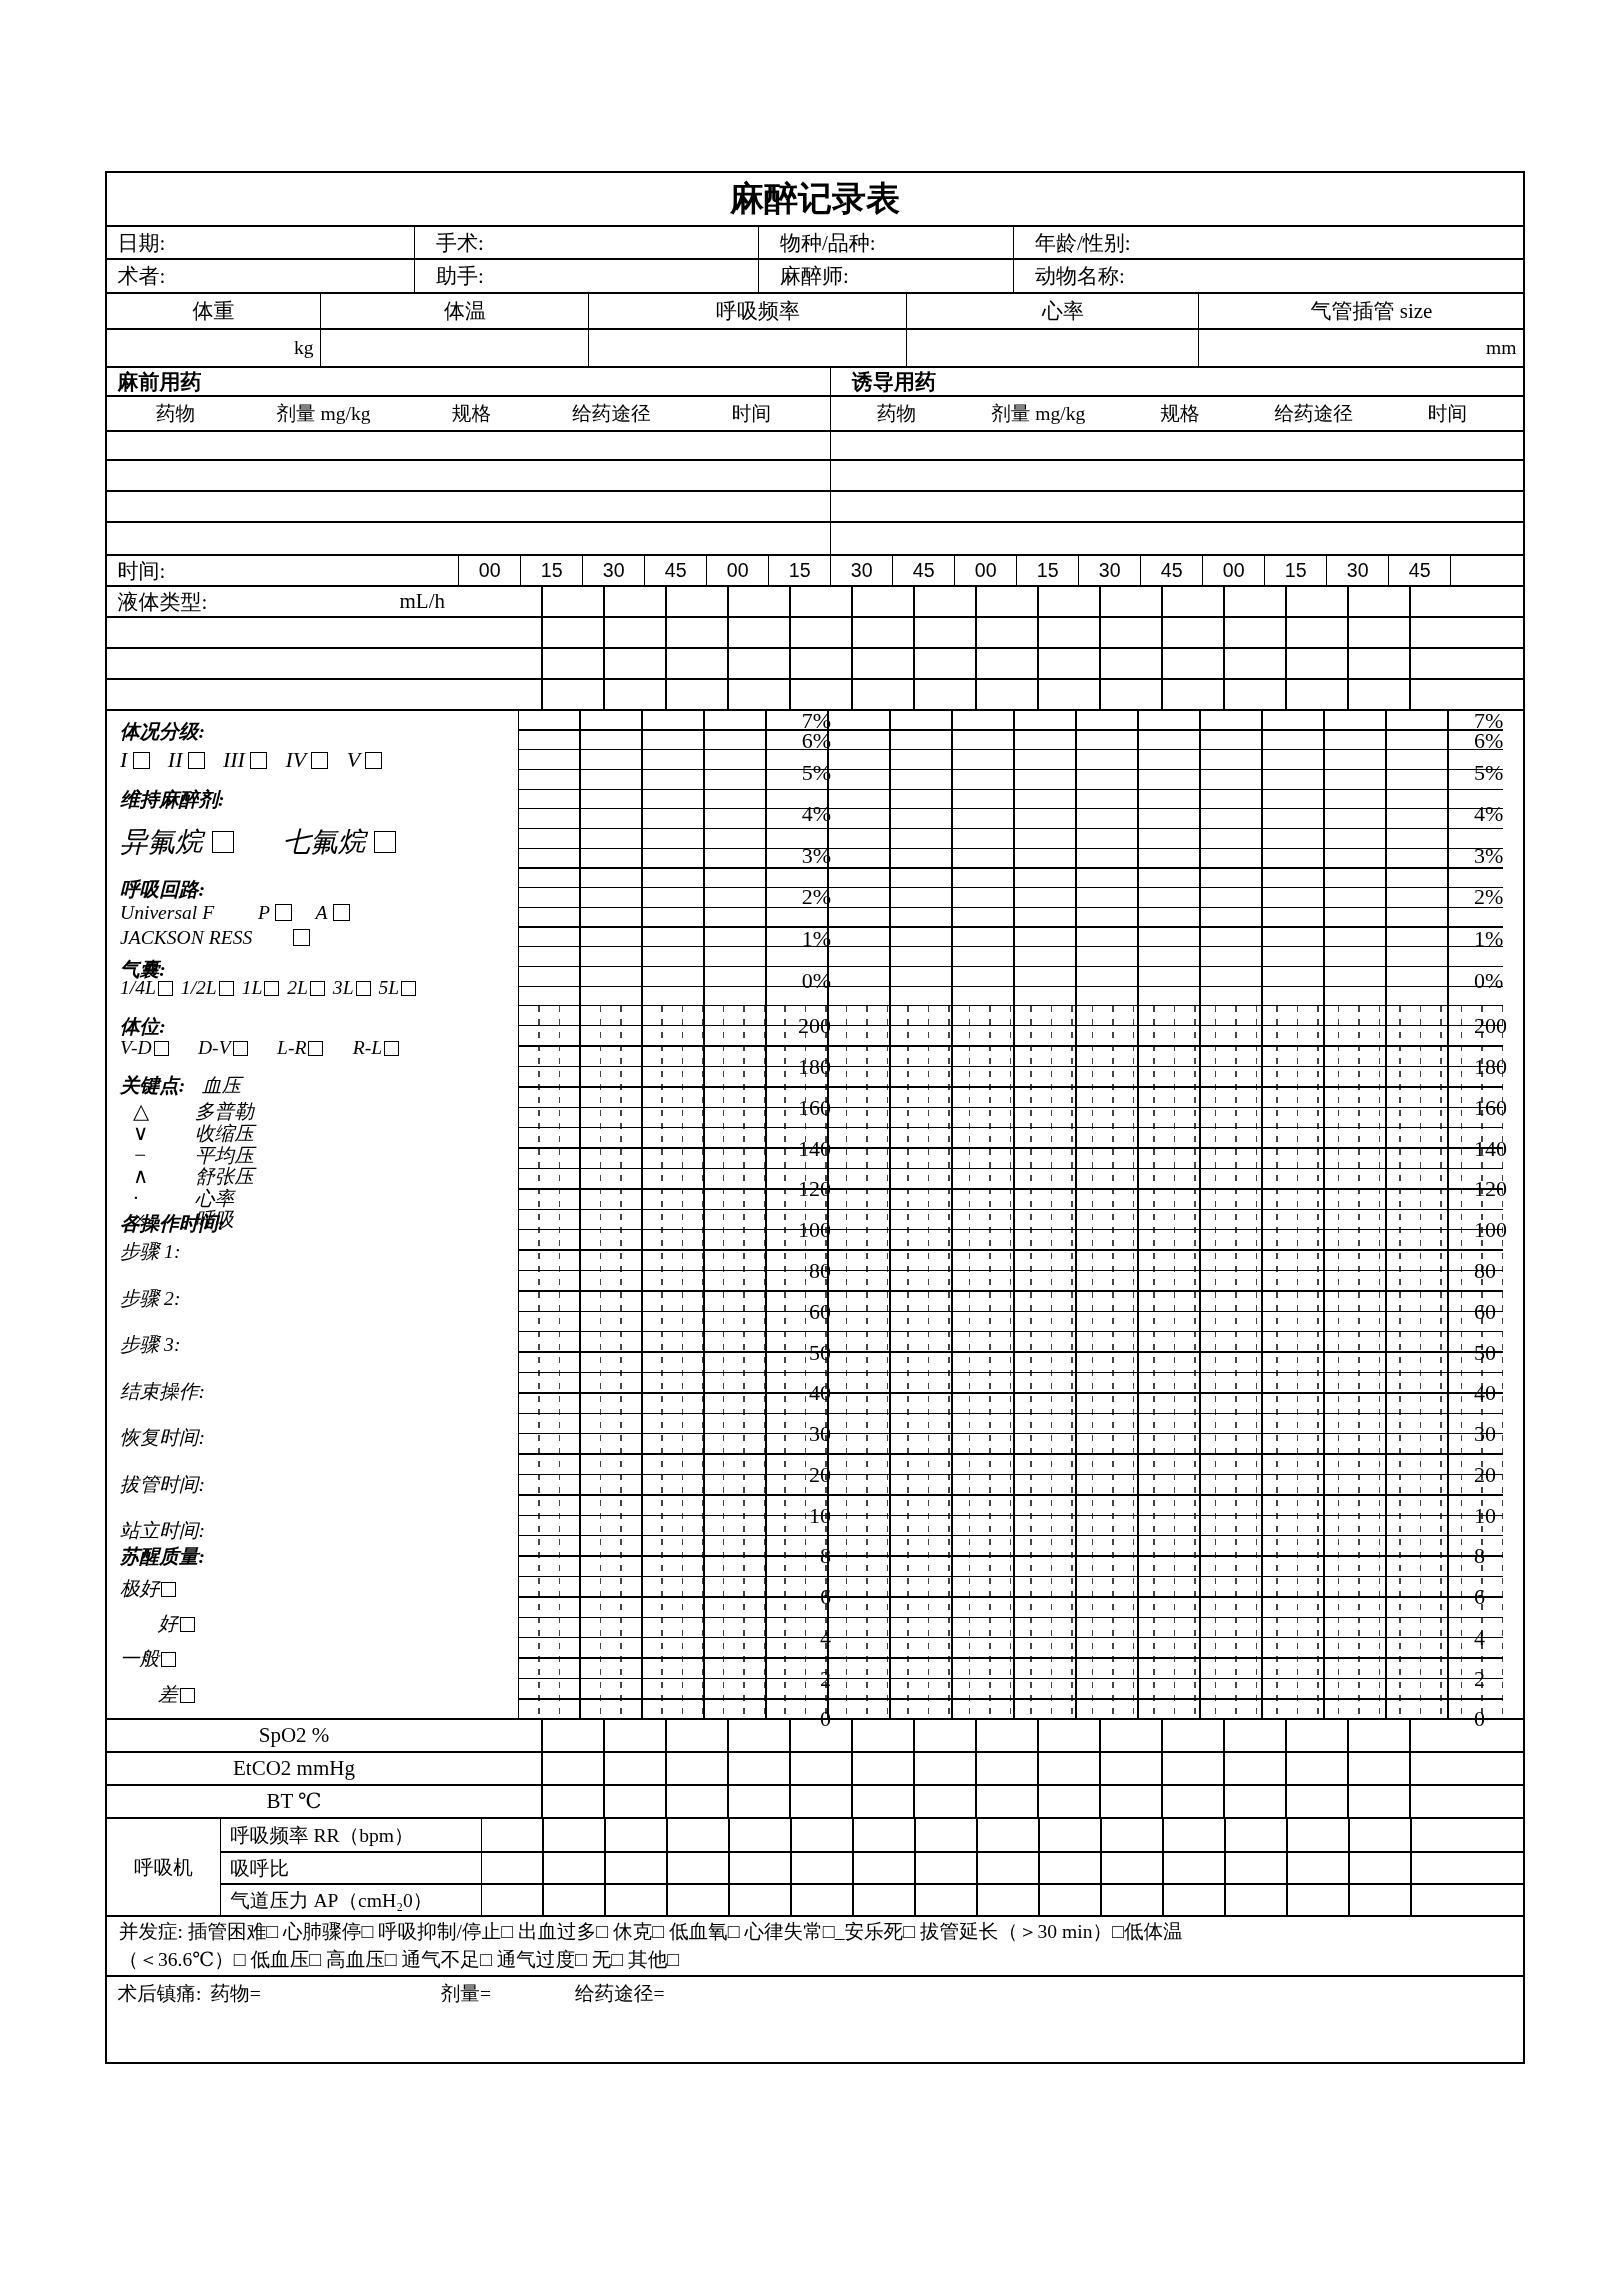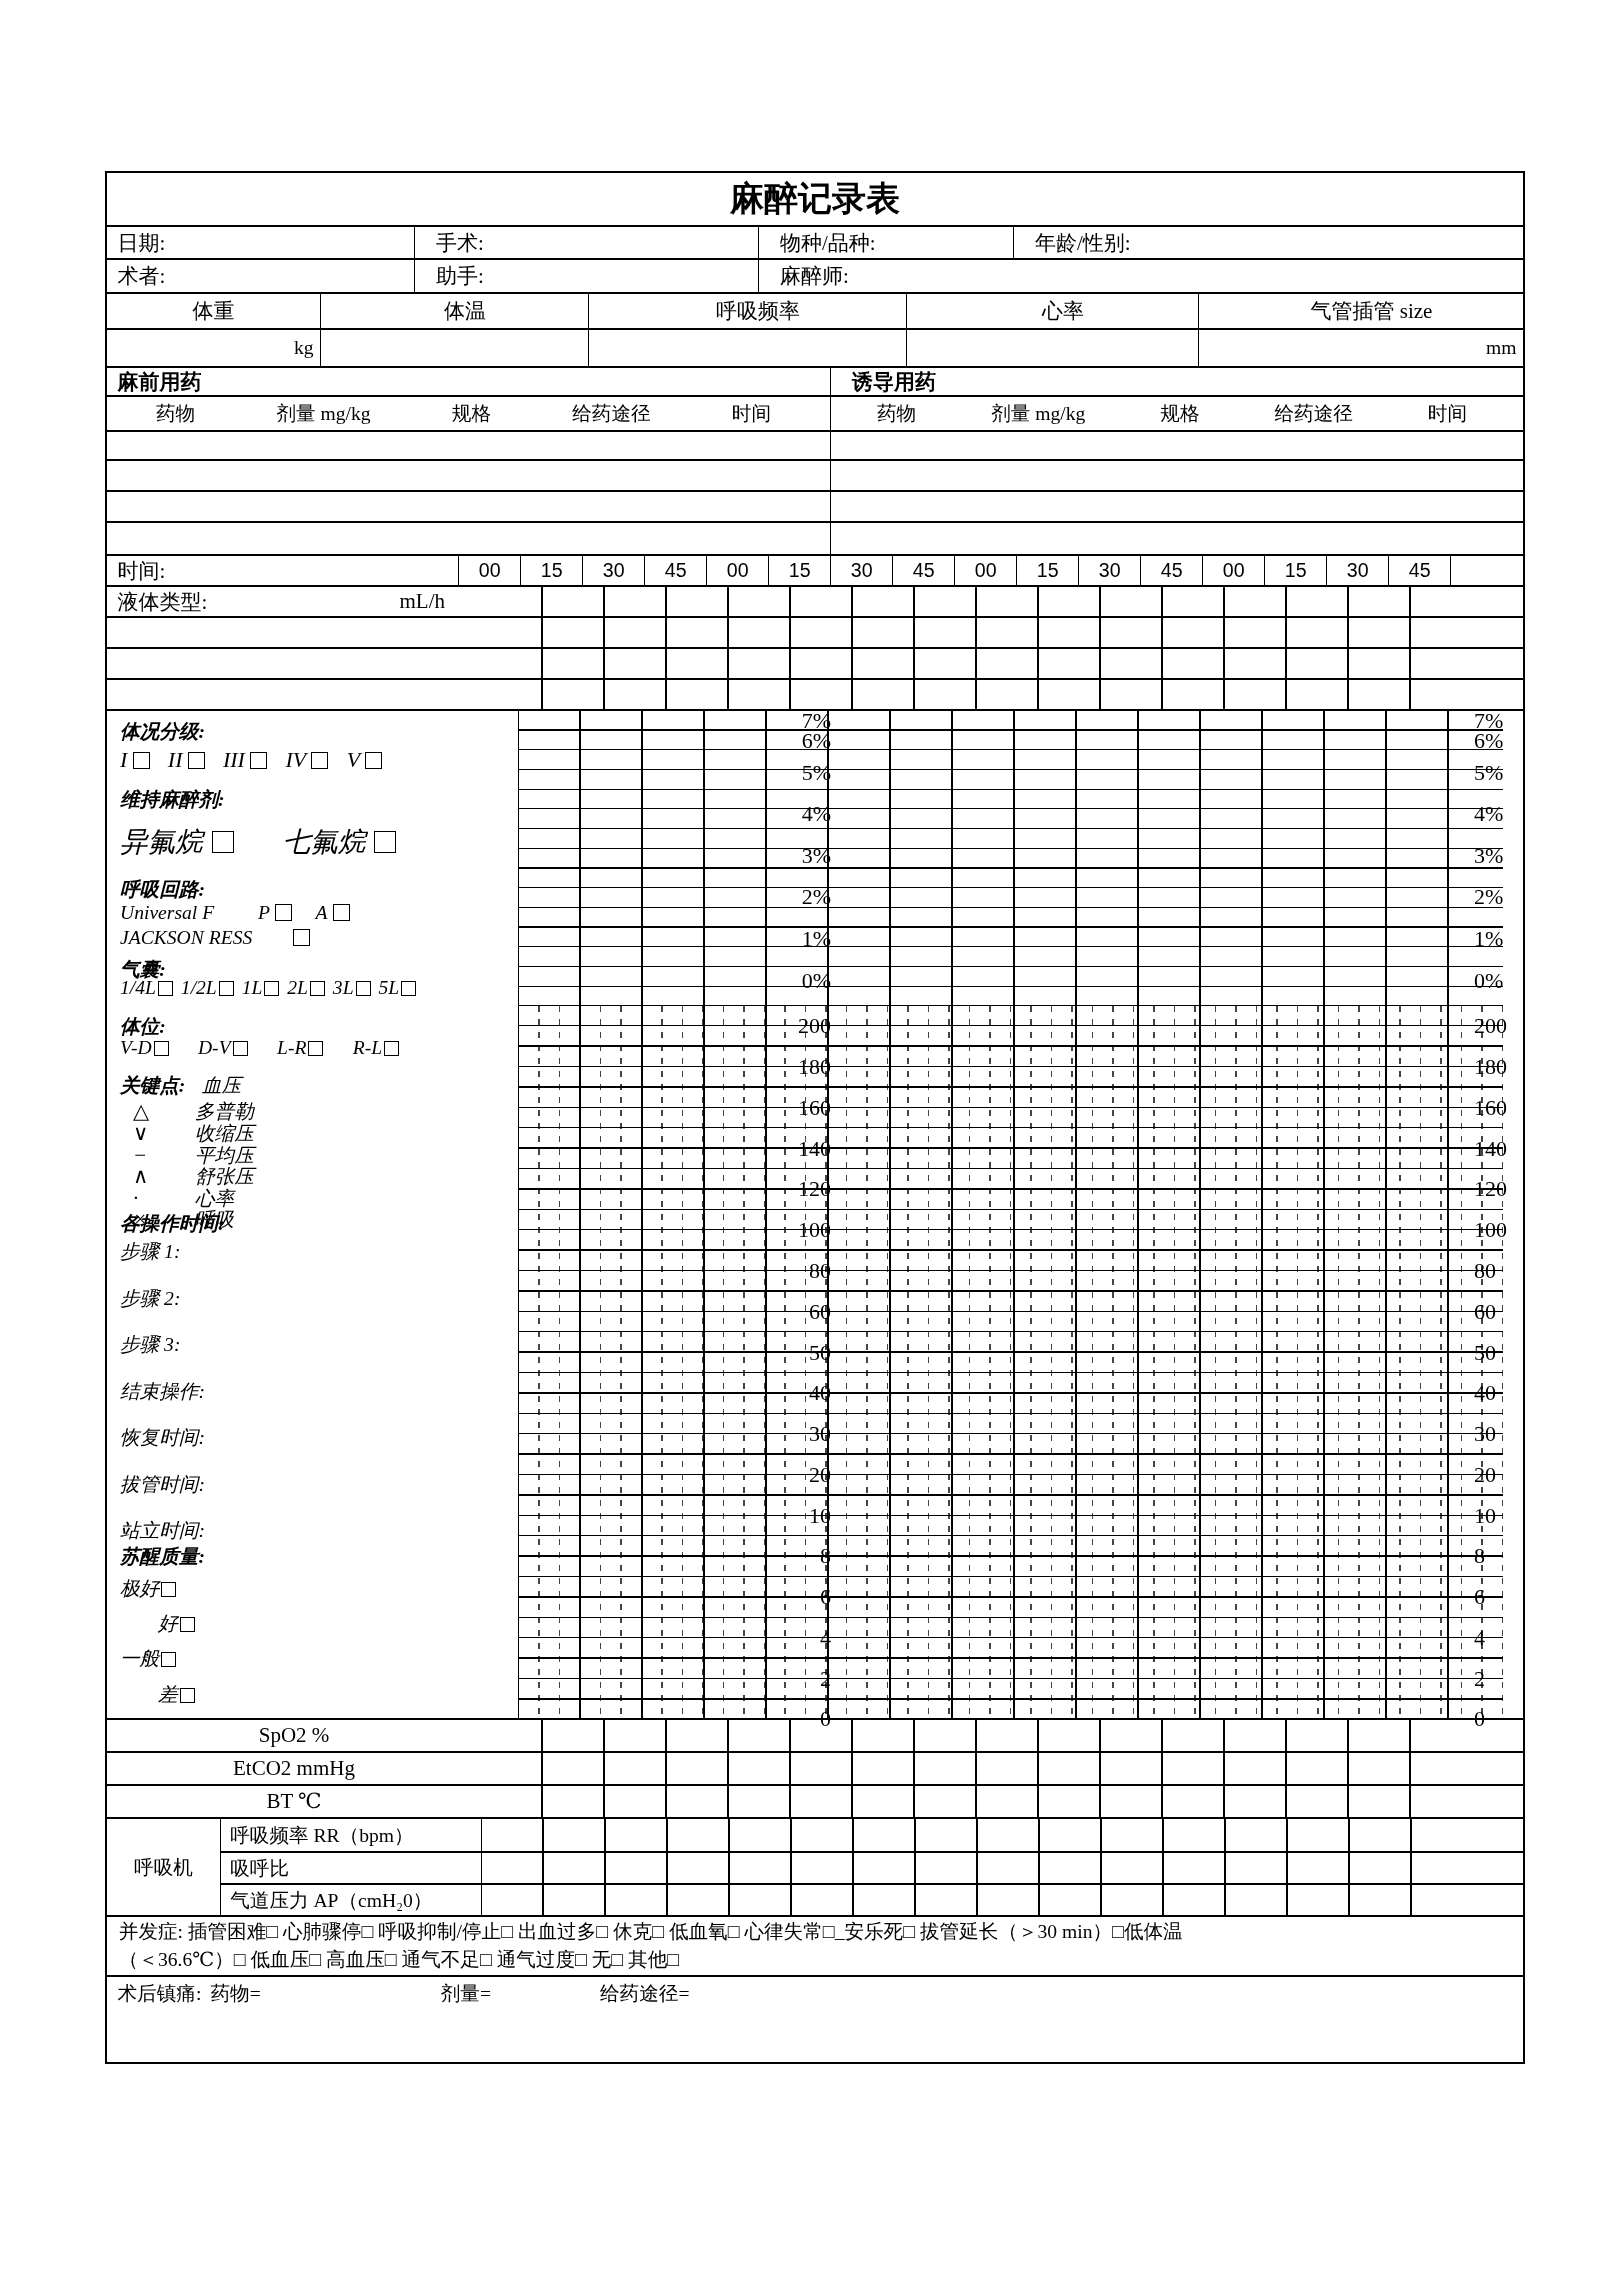--- a/index.html
+++ b/index.html
@@ -82,20 +82,21 @@
     <div class="cell pl fs32" style="width:307px">日期:</div>
     <div class="cell pl fs32" style="width:344px">手术:</div>
     <div class="cell pl fs32" style="width:255px">物种/品种:</div>
     <div class="cell pl fs32" style="flex:1">年龄/性别:</div>
   </div>
 
   <div class="row" style="height:34px">
     <div class="cell pl fs32" style="width:307px">术者:</div>
     <div class="cell pl fs32" style="width:344px">助手:</div>
     <div class="cell pl fs32" style="width:255px">麻醉师:</div>
+    <div class="cell pl fs32" style="flex:1">动物名称:</div>
   </div>
 
 
   <div class="row" style="height:36px">
     <div class="cell ctr fs32" style="width:213px">体重</div>
     <div class="cell ctr fs32" style="width:268px">体温</div>
     <div class="cell ctr fs32" style="width:318px">呼吸频率</div>
     <div class="cell ctr fs32" style="width:292px">心率</div>
     <div class="cell ctr fs32" style="flex:1">气管插管 size</div>
   </div>
@@ -422,18 +423,18 @@
   <div class="row" style="height:60px;flex-direction:column;justify-content:center">
     <span class="footer-line">并发症: 插管困难□  心肺骤停□  呼吸抑制/停止□  出血过多□  休克□  低血氧□  心律失常□_安乐死□  拔管延长（＞30 min）□低体温</span>
     <span class="footer-line">（＜36.6℃）□  低血压□  高血压□  通气不足□  通气过度□  无□  其他□</span>
   </div>
 
   <div class="row" style="height:33px">
     <div class="cell pl fs30" style="flex:1">
       <span>术后镇痛:</span>
       <span style="margin-left:9.2px">药物=</span>
       <span style="margin-left:180px">剂量=</span>
-      <span style="margin-left:109px">给药途径=</span>
+      <span style="margin-left:84px">给药途径=</span>
     </div>
   </div>
 
 </div>
 
 
 </body></html>

